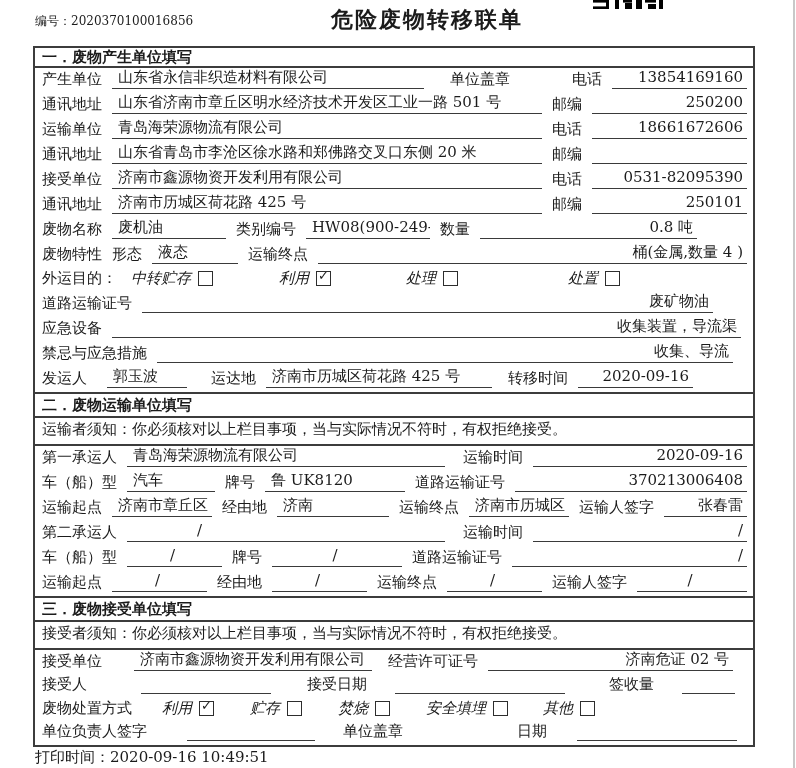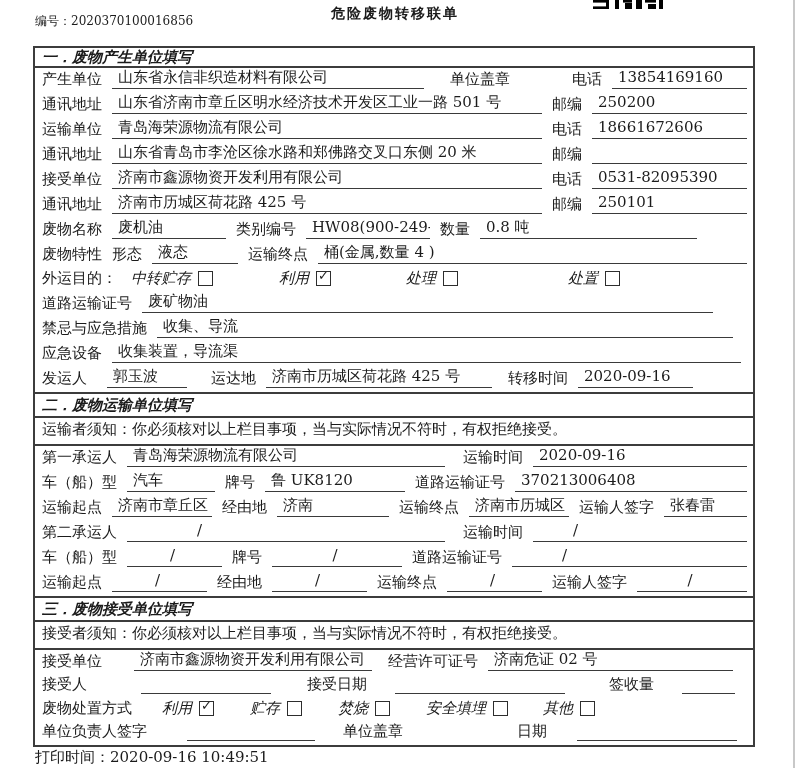--- a/index.html
+++ b/index.html
@@ -1,34 +1,34 @@
 <!DOCTYPE html>
 <html><head>
 <meta charset="utf-8">
 <style>
   html,body{margin:0;padding:0;overflow:hidden;background:#ffffff;}
   .page{position:relative;width:796px;height:768px;background:#fff;
         font-family:"DejaVu Serif","Liberation Serif",serif;color:#1b1b1b;}
   .page-edge{position:absolute;top:0;right:1px;width:2px;height:768px;background:#c8c8c8;}
   .serial{position:absolute;left:35px;top:13px;font-size:12px;white-space:nowrap;}
-  .doc-title{position:absolute;left:331px;top:5px;font-size:14px;font-weight:bold;letter-spacing:2px;white-space:nowrap;}
+  .doc-title{position:absolute;left:331px;top:5px;font-size:22px;font-weight:bold;letter-spacing:2px;white-space:nowrap;}
   .qr{position:absolute;left:593px;top:0;}
   .form{position:absolute;left:33px;top:46px;width:722px;height:701px;border:2px solid #3c3c3c;
         box-sizing:border-box;display:flex;flex-direction:column;}
   .sec-title{font-weight:bold;font-size:15px;padding:1px 6px 0 7px;border-bottom:2px solid #3c3c3c;
-             height:20px;box-sizing:border-box;flex:none;display:flex;align-items:center;font-style:italic;}
+             height:20px;box-sizing:border-box;flex:none;display:flex;align-items:center;}
   .sec-title.mid{height:26px;border-top:2px solid #3c3c3c;}
   .notice{font-size:15px;height:28px;box-sizing:border-box;flex:none;display:flex;align-items:center;
           padding:0 6px 2px 7px;border-bottom:2px solid #3c3c3c;white-space:nowrap;}
   .row{flex:1;display:flex;align-items:flex-end;padding:0 4px 4px 7px;font-size:15px;
        line-height:19px;white-space:nowrap;box-sizing:border-box;}
   .lb{margin-right:10px;flex:none;}
   .u{border-bottom:1px solid #3a3a3a;padding:0 4px 1px 6px;margin-right:10px;flex:none;
      box-sizing:border-box;overflow:hidden;}
-  .fill{flex:1 1 auto;}
+  .fill{flex:1 1 auto;text-align:right;}
   .c{text-align:center;padding-left:0;}
   .sp{display:inline-block;flex:none;}
   .opt{display:flex;align-items:flex-end;flex:none;}
   .opt-lb{margin-right:7px;font-style:italic;}
   .cb{position:relative;width:13px;height:13px;border:1.5px solid #2d2d2d;flex:none;
       margin-bottom:2px;box-sizing:content-box;background:#fff;}
   .ck{position:absolute;left:1px;top:-4px;font-size:13px;line-height:16px;}
   .print-line{position:absolute;left:35px;top:748px;font-size:15px;white-space:nowrap;}
 </style>
 </head>
@@ -145,27 +145,27 @@
         <span class="cb"></span>
       </span>
     </div>
 
     <div class="row">
       <span class="lb">道路运输证号</span>
       <span class="u fill" style="margin-right:36px">废矿物油</span>
     </div>
 
     <div class="row">
+      <span class="lb">应急设备</span>
+      <span class="u fill" style="margin-right:8px">收集装置，导流渠</span>
+    </div>
+
+    <div class="row">
       <span class="lb">禁忌与应急措施</span>
       <span class="u fill" style="margin-right:16px">收集、导流</span>
-    </div>
-
-    <div class="row">
-      <span class="lb">应急设备</span>
-      <span class="u fill" style="margin-right:8px">收集装置，导流渠</span>
     </div>
 
     <div class="row">
       <span class="lb">发运人</span>
       <i class="sp" style="width:10px"></i>
       <span class="u" style="width:80px">郭玉波</span>
       <i class="sp" style="width:14px"></i>
       <span class="lb">运达地</span>
       <span class="u" style="width:226px">济南市历城区荷花路 425 号</span>
       <i class="sp" style="width:6px"></i>

